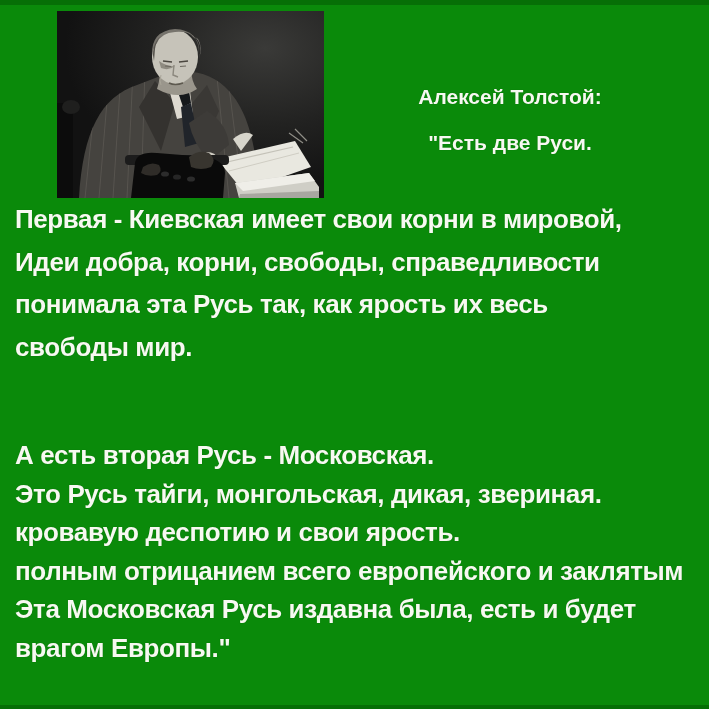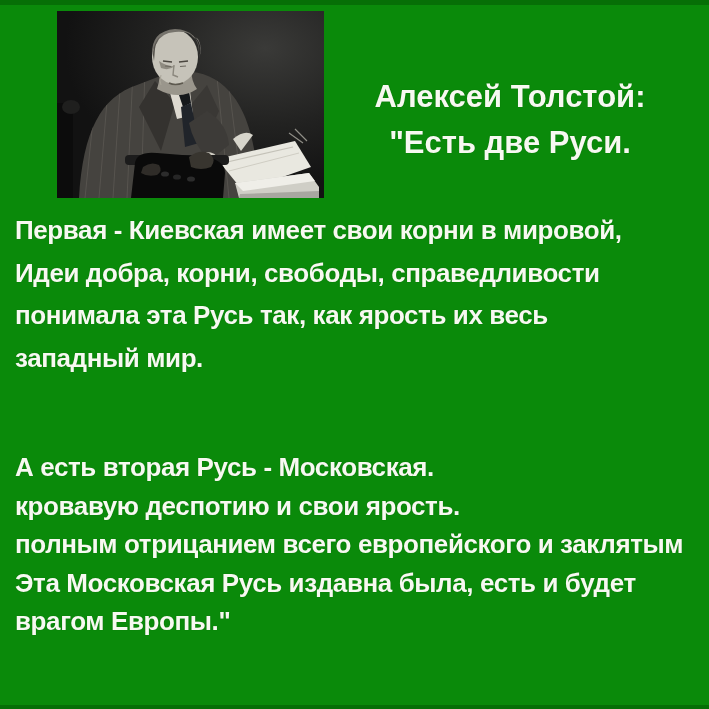--- a/index.html
+++ b/index.html
@@ -8,27 +8,27 @@
     overflow:hidden;font-family:"Liberation Sans",sans-serif;font-weight:bold;
     color:#f7f9f1;-webkit-font-smoothing:antialiased;
   }
   .band{position:absolute;left:0;width:709px;background:#066f06;}
   .band.top{top:0;height:5px;}
   .band.bottom{bottom:0;height:4px;}
   .photo{position:absolute;left:57px;top:11px;width:267px;height:187px;background:#161616;}
   .photo svg{display:block;width:267px;height:187px;}
   .header{
     position:absolute;left:324px;top:74px;width:372px;text-align:center;
-    font-size:31px;line-height:46px;white-space:nowrap;
+    font-size:21px;line-height:46px;white-space:nowrap;
     text-shadow:0 0 1px rgba(0,40,0,.35);
   }
   .para{position:absolute;left:15px;width:694px;white-space:nowrap;
     font-size:26px;letter-spacing:-0.4px;text-shadow:0 0 1px rgba(0,40,0,.35);}
-  .p1{top:209px;line-height:42.5px;}
-  .p2{top:448px;line-height:38.6px;}
+  .p1{top:198px;line-height:42.5px;}
+  .p2{top:436px;line-height:38.6px;}
 </style>
 </head>
 <body>
 
 <div class="canvas">
 
   <div class="band top"></div>
 
   <div class="photo">
 
@@ -121,25 +121,26 @@
 
   <div class="header">
     <div>Алексей Толстой:</div>
     <div>"Есть две Руси.</div>
   </div>
 
   <div class="para p1">
     <div>Первая - Киевская имеет свои корни в мировой,</div>
     <div>Идеи добра, корни, свободы, справедливости</div>
     <div>понимала эта Русь так, как ярость их весь</div>
-    <div>западный мир.</div>
+    <div>свободы мир.</div>
   </div>
 
   <div class="para p2">
     <div>А есть вторая Русь - Московская.</div>
+    <div>Это Русь тайги, монгольская, дикая, звериная.</div>
     <div>кровавую деспотию и свои ярость.</div>
     <div>полным отрицанием всего европейского и заклятым</div>
     <div>Эта Московская Русь издавна была, есть и будет</div>
     <div>врагом Европы."</div>
   </div>
 
   <div class="band bottom"></div>
 </div>
 
 </body></html>

